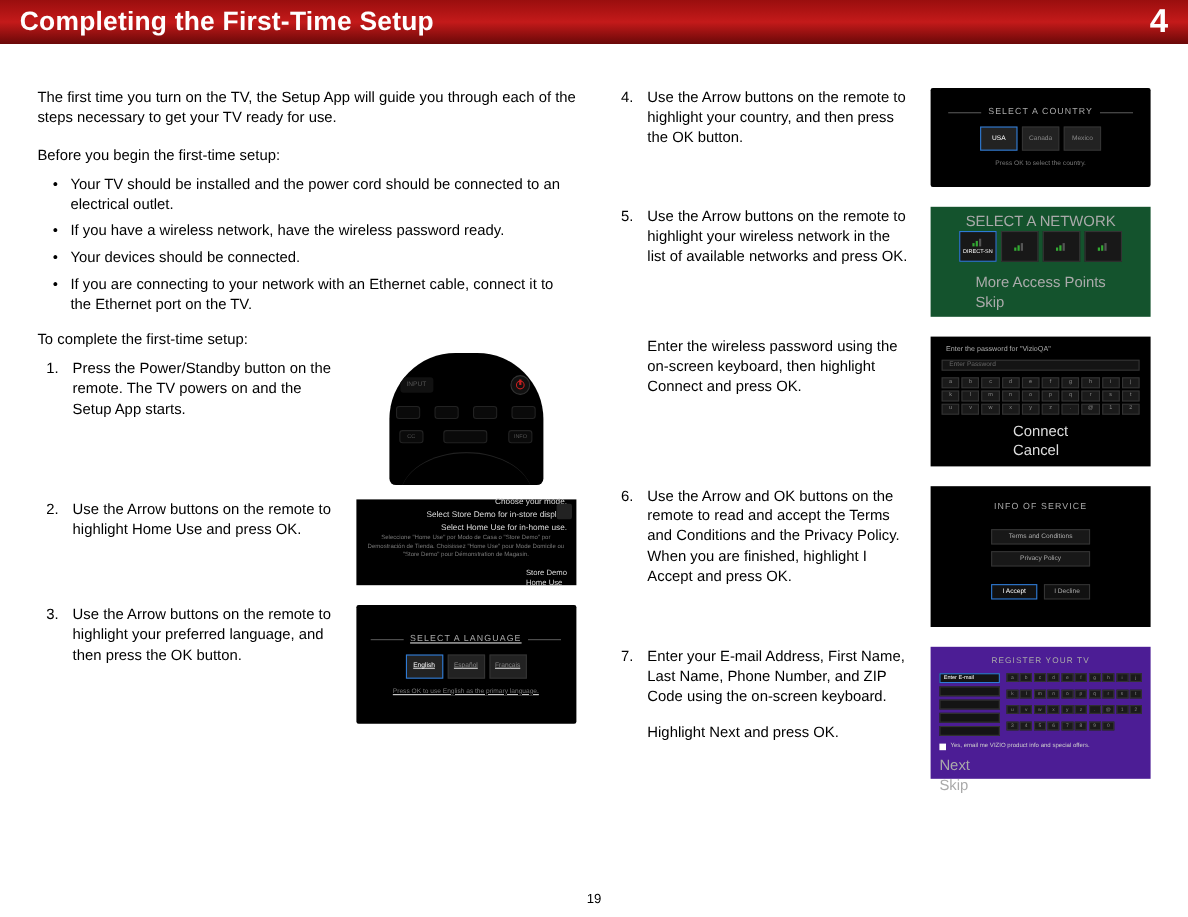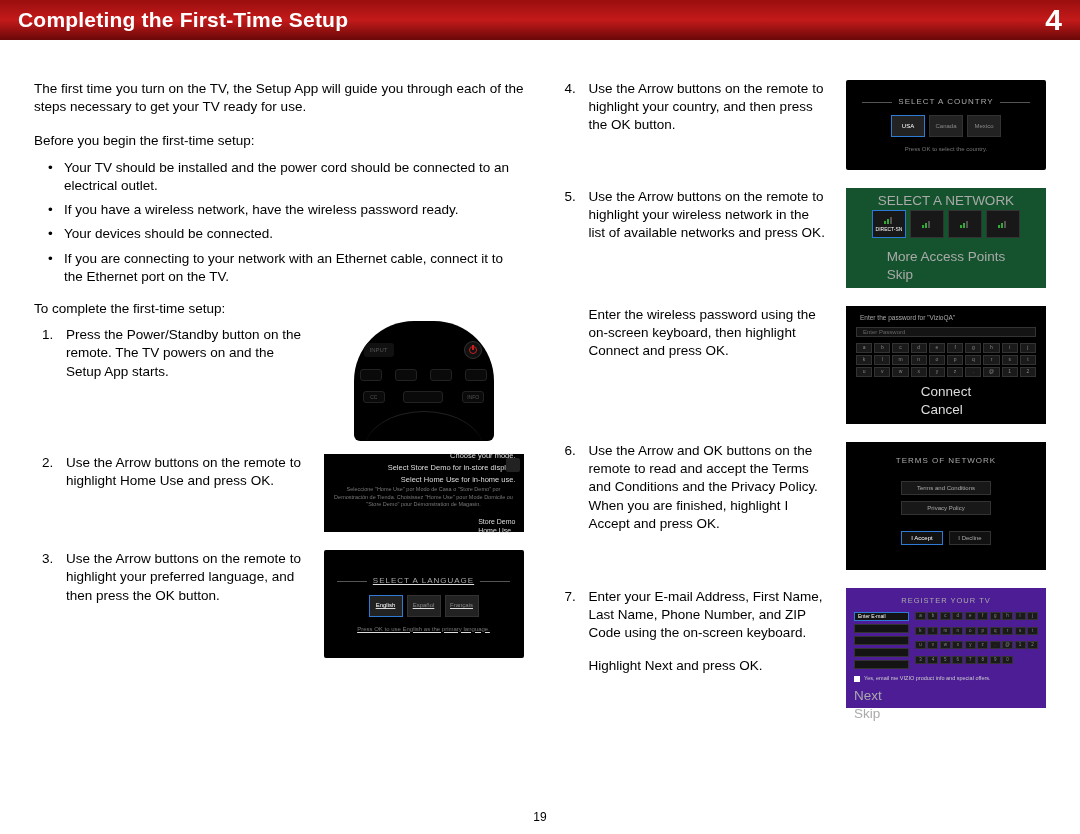--- a/index.html
+++ b/index.html
@@ -16,21 +16,21 @@
     width: 100%;
     height: 40px;
     background: linear-gradient(to bottom, #9a0e0e 0%, #c41a1a 50%, #6a0808 100%);
     color: #fff;
     display: flex;
     justify-content: space-between;
     align-items: center;
     padding: 0 18px;
   }
   .header-title {
-    font-size: 21px;
+    font-size: 24px;
     font-weight: 600;
     letter-spacing: 0.2px;
   }
   .header-chapter {
     font-size: 30px;
     font-weight: 600;
   }
   .content {
     display: flex;
     padding: 40px 34px 10px 34px;
@@ -410,21 +410,21 @@
         </div>
       </li>
 
       <li>
         <div class="colpair">
           <div class="coltext">
             <span class="num">6.</span>
             <span>Use the </span><b>Arrow</b><span> and </span><b>OK</b><span> buttons on the remote to read and accept the Terms and Conditions and the Privacy Policy. When you are finished, highlight </span><b>I Accept</b><span> and press </span><b>OK</b><span>.</span>
           </div>
           <div class="terms-thumb">
-            <div class="ttitle2">TERMS OF NETWORK</div>
+            <div class="ttitle2">INFO OF SERVICE</div>
             <div class="tbtn">Terms and Conditions</div>
             <div class="tbtn">Privacy Policy</div>
             <div class="accrow">
               <div class="accbtn sel">I Accept</div>
               <div class="accbtn">I Decline</div>
             </div>
           </div>
         </div>
       </li>
 

